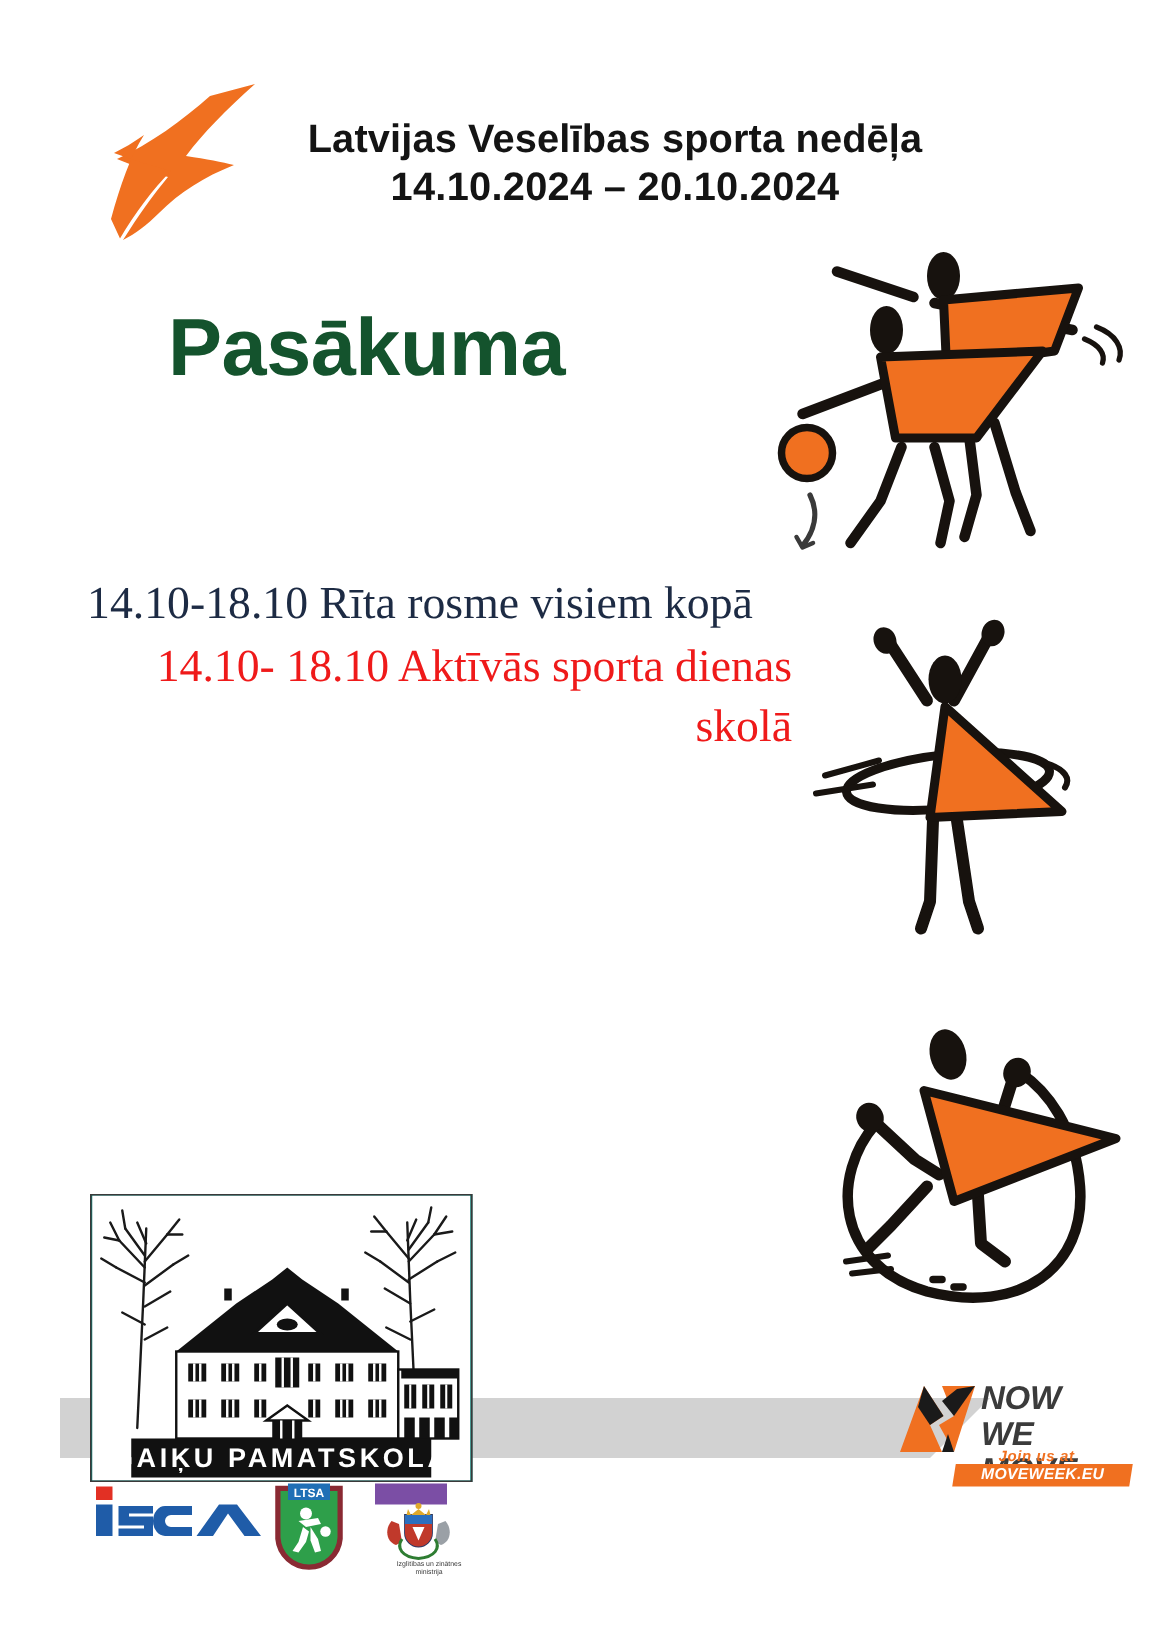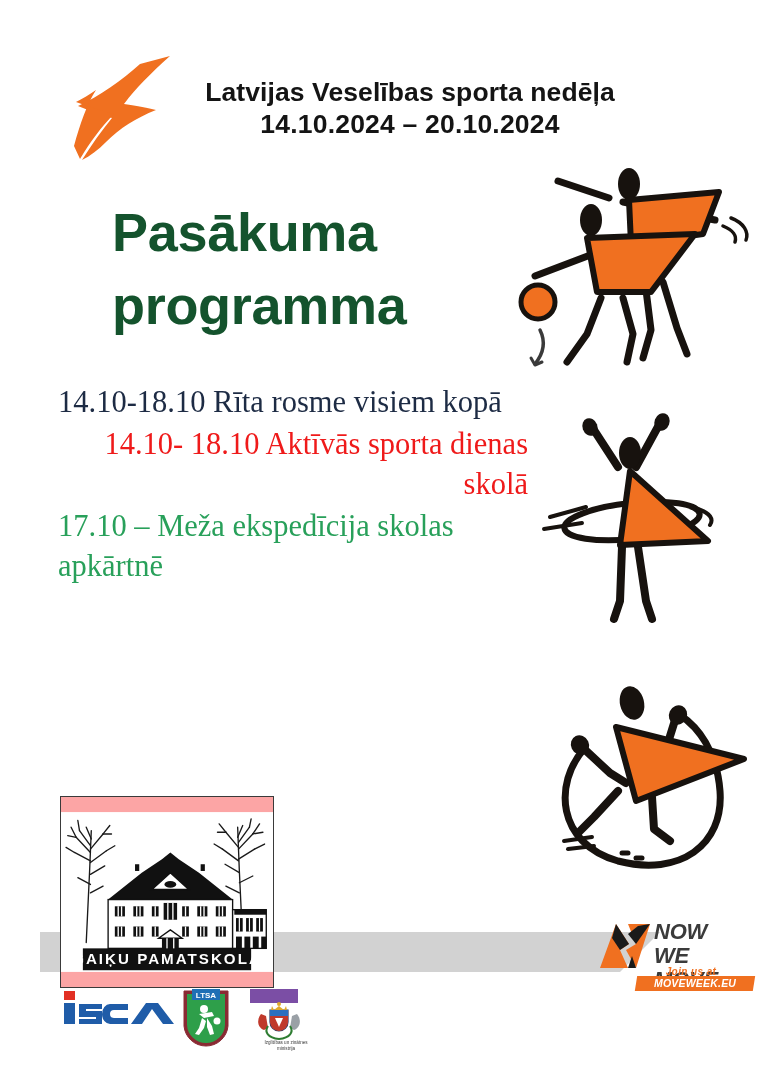--- a/index.html
+++ b/index.html
@@ -73,23 +73,23 @@
   .gray-band{
     position:absolute;
     left:0; top:932px;
     width:660px; height:40px;
   }
 
   
   .school-logo{
     position:absolute;
     left:60px; top:796px;
-    width:214px; height:192px;
+    width:255px; height:192px;
     border:1.5px solid #3a3a3a;
-    background:#fca5a5;
+    background:#0f766e;
     box-sizing:border-box;
   }
   .school-logo svg{display:block;width:100%;height:100%;}
 
   
   .bottom-logos{
     position:absolute;
     left:62px; top:988px;
     width:260px; height:64px;
   }
@@ -163,27 +163,25 @@
     </svg>
   </div>
 
   <div class="header-title">
     <div class="line1">Latvijas Veselības sporta  nedēļa</div>
     <div class="line2">14.10.2024 – 20.10.2024</div>
   </div>
 
   <div class="main-heading">
     <div>Pasākuma</div>
-    <div>programma</div>
   </div>
 
   <div class="program">
     <p class="entry e1">14.10-18.10 Rīta rosme visiem kopā</p>
     <p class="entry e2">14.10- 18.10 Aktīvās sporta dienas skolā</p>
-    <p class="entry e3">17.10 – Meža ekspedīcija skolas apkārtnē</p>
   </div>
 
   <div class="illo illo-dancers">
     <svg viewBox="0 0 262 215" width="262" height="215">
       <g fill="none" stroke="#17120e" stroke-width="7" stroke-linecap="round" stroke-linejoin="round">
 
         <path d="M53 23 L104 40"></path>
         <path d="M118 44 L210 62"></path>
 
         <path d="M140 124 L146 172 L138 200"></path>

